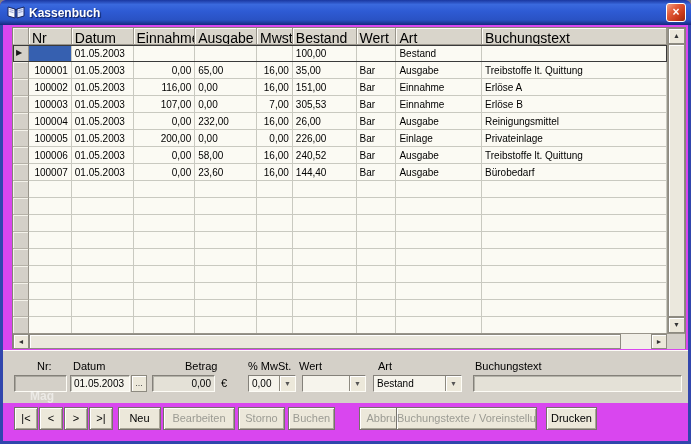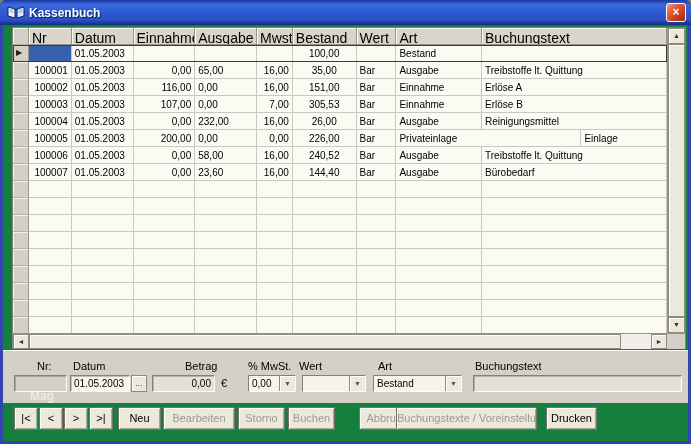--- a/index.html
+++ b/index.html
@@ -1,17 +1,17 @@
 <!DOCTYPE html>
 <html><head>
 <meta charset="utf-8">
 <style>
   html,body{margin:0;padding:0;background:#808080;}
   *{box-sizing:border-box;font-family:"Liberation Sans","DejaVu Sans",sans-serif;}
-  .window{position:relative;width:691px;height:444px;background:#15803d;
+  .window{position:relative;width:691px;height:444px;background:#d946ef;
           box-shadow:inset 0 0 0 3px #3146ad;border-radius:6px 6px 0 0;overflow:hidden;}
 
   
   .titlebar{position:absolute;left:0;top:0;width:691px;height:25px;border-radius:6px 6px 0 0;
     background:linear-gradient(180deg,#1a37a0 0%,#3a69dd 18%,#2e5bd4 45%,#2a52c4 80%,#16297e 100%);
     display:flex;align-items:center;padding:0 5px;}
   .title-icon{width:18px;height:15px;margin:0 4px 0 2px;flex:0 0 auto;}
   .title-text{color:#fff;font-weight:bold;font-size:12px;text-shadow:1px 1px 1px #0a1a55;}
   .close-btn{position:absolute;right:5px;top:3px;width:20px;height:19px;border:1px solid #fff;
     border-radius:3px;background:linear-gradient(135deg,#f0a088 0%,#e25c3a 35%,#c93a1a 70%,#99280e 100%);
@@ -28,21 +28,21 @@
     white-space:nowrap;overflow:hidden;}
   .cell{background:#fbfaf3;border-right:1px solid #c9c9c0;border-bottom:1px solid #c9c9c0;
     font-size:10px;color:#000;padding:3px 3px 0 3px;white-space:nowrap;overflow:hidden;}
   .indicator{width:16px;background:#d4d0c8;border-right:1px solid #98948a;border-bottom:1px solid #b5b1a7;
     box-shadow:inset 1px 1px 0 #f4f2ea;font-size:8px;color:#1a1a1a;padding:3px 0 0 3px;}
   .col-nr{width:43px;text-align:right;}
   .col-datum{width:62px;}
   .col-einnahme{width:62px;text-align:right;}
   .col-ausgabe{width:62px;text-align:left;}
   .col-mwst{width:36px;text-align:right;}
-  .col-bestand{width:64px;text-align:center;}
+  .col-bestand{width:64px;text-align:left;}
   .col-wert{width:40px;}
   .col-art{width:86px;}
   .col-buchungstext{width:185px;flex:1 0 auto;}
   .hcell.col-nr,.hcell.col-einnahme,.hcell.col-ausgabe,.hcell.col-mwst,.hcell.col-bestand{text-align:left;}
   .grid-row.selected{outline:1px solid #3a3a3a;outline-offset:-1px;}
   .cell.sel-cell{background:#3660b0;}
 
   
   .vscroll{width:18px;display:flex;flex-direction:column;background:#f1efe7;border-left:1px solid #98948a;}
   .sbtn{height:16px;background:#ece8da;border:1px solid #8d8a80;box-shadow:inset 1px 1px 0 #fff;
@@ -175,22 +175,22 @@
             </div>
             <div class="grid-row">
               <div class="cell indicator"></div>
               <div class="cell col-nr">100005</div>
               <div class="cell col-datum">01.05.2003</div>
               <div class="cell col-einnahme">200,00</div>
               <div class="cell col-ausgabe">0,00</div>
               <div class="cell col-mwst">0,00</div>
               <div class="cell col-bestand">226,00</div>
               <div class="cell col-wert">Bar</div>
+              <div class="cell col-art">Einlage</div>
               <div class="cell col-buchungstext">Privateinlage</div>
-              <div class="cell col-art">Einlage</div>
             </div>
             <div class="grid-row">
               <div class="cell indicator"></div>
               <div class="cell col-nr">100006</div>
               <div class="cell col-datum">01.05.2003</div>
               <div class="cell col-einnahme">0,00</div>
               <div class="cell col-ausgabe">58,00</div>
               <div class="cell col-mwst">16,00</div>
               <div class="cell col-bestand">240,52</div>
               <div class="cell col-wert">Bar</div>

